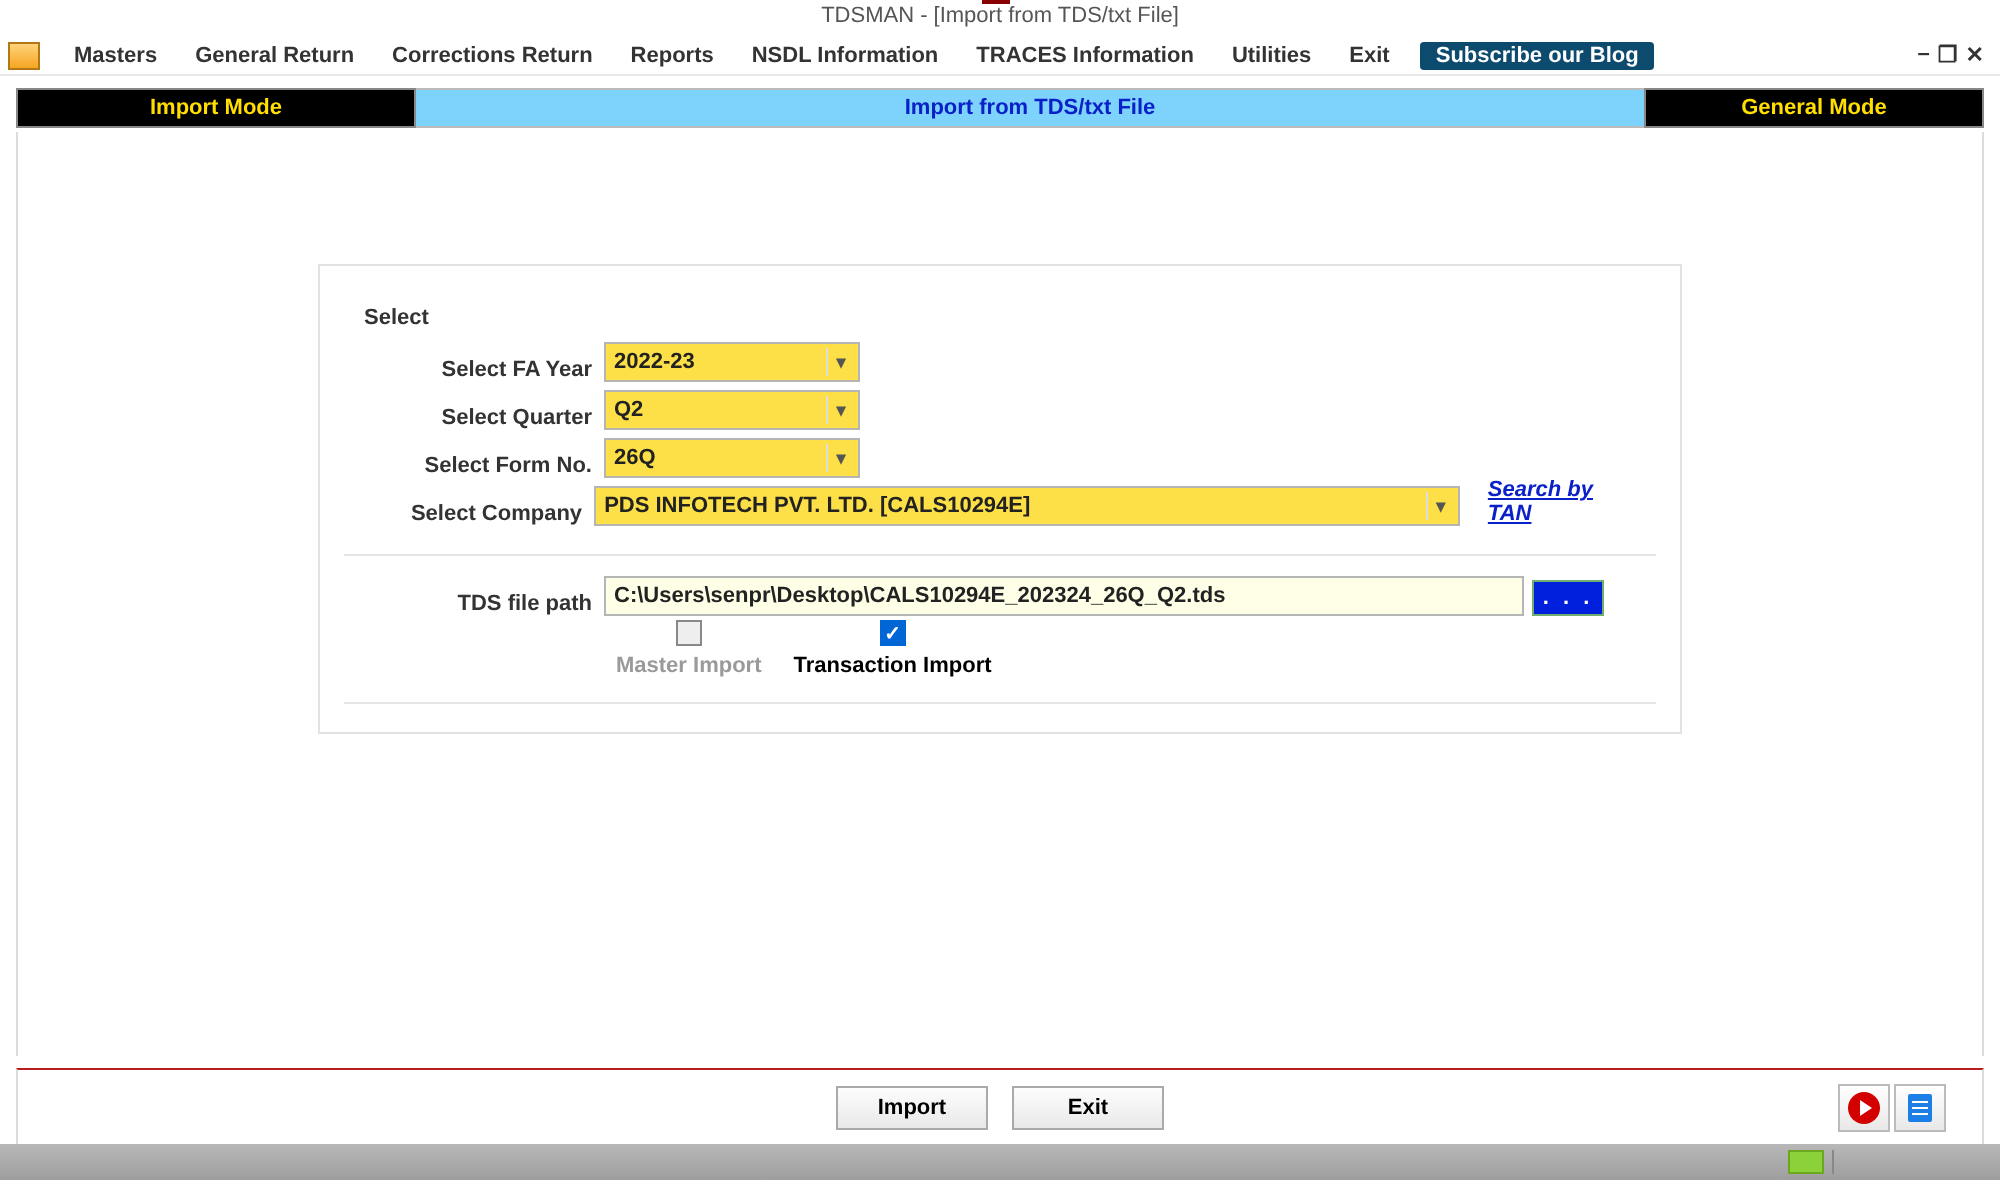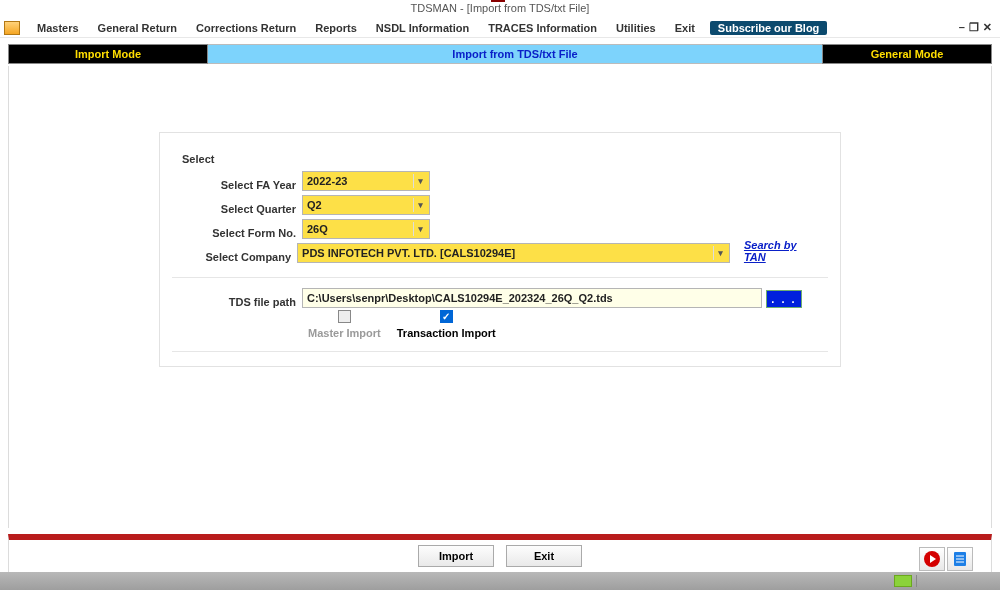--- a/index.html
+++ b/index.html
@@ -34,21 +34,21 @@
 .browse { width: 36px; height: 18px; background:#0020dd; margin-left: 4px; border:1px solid #6fae6f; color:#fff; font-size:11px; font-weight:bold; display:flex; align-items:center; justify-content:center; letter-spacing:2px; }
 .searchlink { color:#0a20c8; font-style:italic; font-weight:bold; font-size:11px; text-decoration:underline; margin-left: 14px; }
 .checks { display:flex; align-items:center; gap: 16px; padding-left: 126px; margin-top: 2px; font-size:11px; font-weight:bold; }
 .checks .chk { display:flex; align-items:center; gap:4px;flex-direction:column; }
 .chkbox { width:13px; height:13px; border:1px solid #888; background:#fff; display:flex; align-items:center; justify-content:center; font-size:10px; }
 .chkbox.disabled { background:#eee; }
 .chkbox.checked { background:#0066d6; border-color:#0066d6; color:#fff; }
 .checks .dis { color:#9a9a9a; }
 .progressbar { height: 18px; border:1px solid #c8c8c8; background:#efefef; margin: 4px 2px 0 2px; }
 .separator { height:1px; background:#e6e6e6; margin: 2px 0; }
-.footer { height: 38px; border-top:6px solid #b91c1c; border-left:1px solid #dcdcdc; border-right:1px solid #dcdcdc; margin: 6px 8px 0 8px; display:flex; align-items:center; justify-content:center; position:relative; }
+.footer { height: 38px; border-top:1px solid #b91c1c; border-left:1px solid #dcdcdc; border-right:1px solid #dcdcdc; margin: 6px 8px 0 8px; display:flex; align-items:center; justify-content:center; position:relative; }
 .footer .btn { width: 76px; height: 22px; border:1px solid #aaa; background: linear-gradient(#fdfdfd,#e9e9e9); font-size:11px; font-weight:bold; display:flex; align-items:center; justify-content:center; margin: 0 6px; }
 .footer .ricons { position:absolute; right: 18px; top: 7px; display:flex; gap:2px; }
 .ricon { width:26px; height:24px; border:1px solid #bbb; background:linear-gradient(#fff,#e8e8e8); display:flex; align-items:center; justify-content:center; }
 .ricon.play svg circle { fill:#d40000; }
 .ricon.doc svg rect { fill:#1d7fe6; }
 .statusbar { height: 18px; background: linear-gradient(#b8b8b8,#9e9e9e); margin-top:auto; display:flex; align-items:center; }
 .statusbar .grip { margin-left:auto; width:110px; height:14px; display:flex; align-items:center; justify-content:flex-end; padding-right:4px; }
 .statusbar .ind { width:18px; height:12px; background:#8bd23a; border:1px solid #6ba81e; }
 .statusbar .g2 { width:80px; height:12px; border-left:1px solid #888; margin-left:4px; }
 </style>

